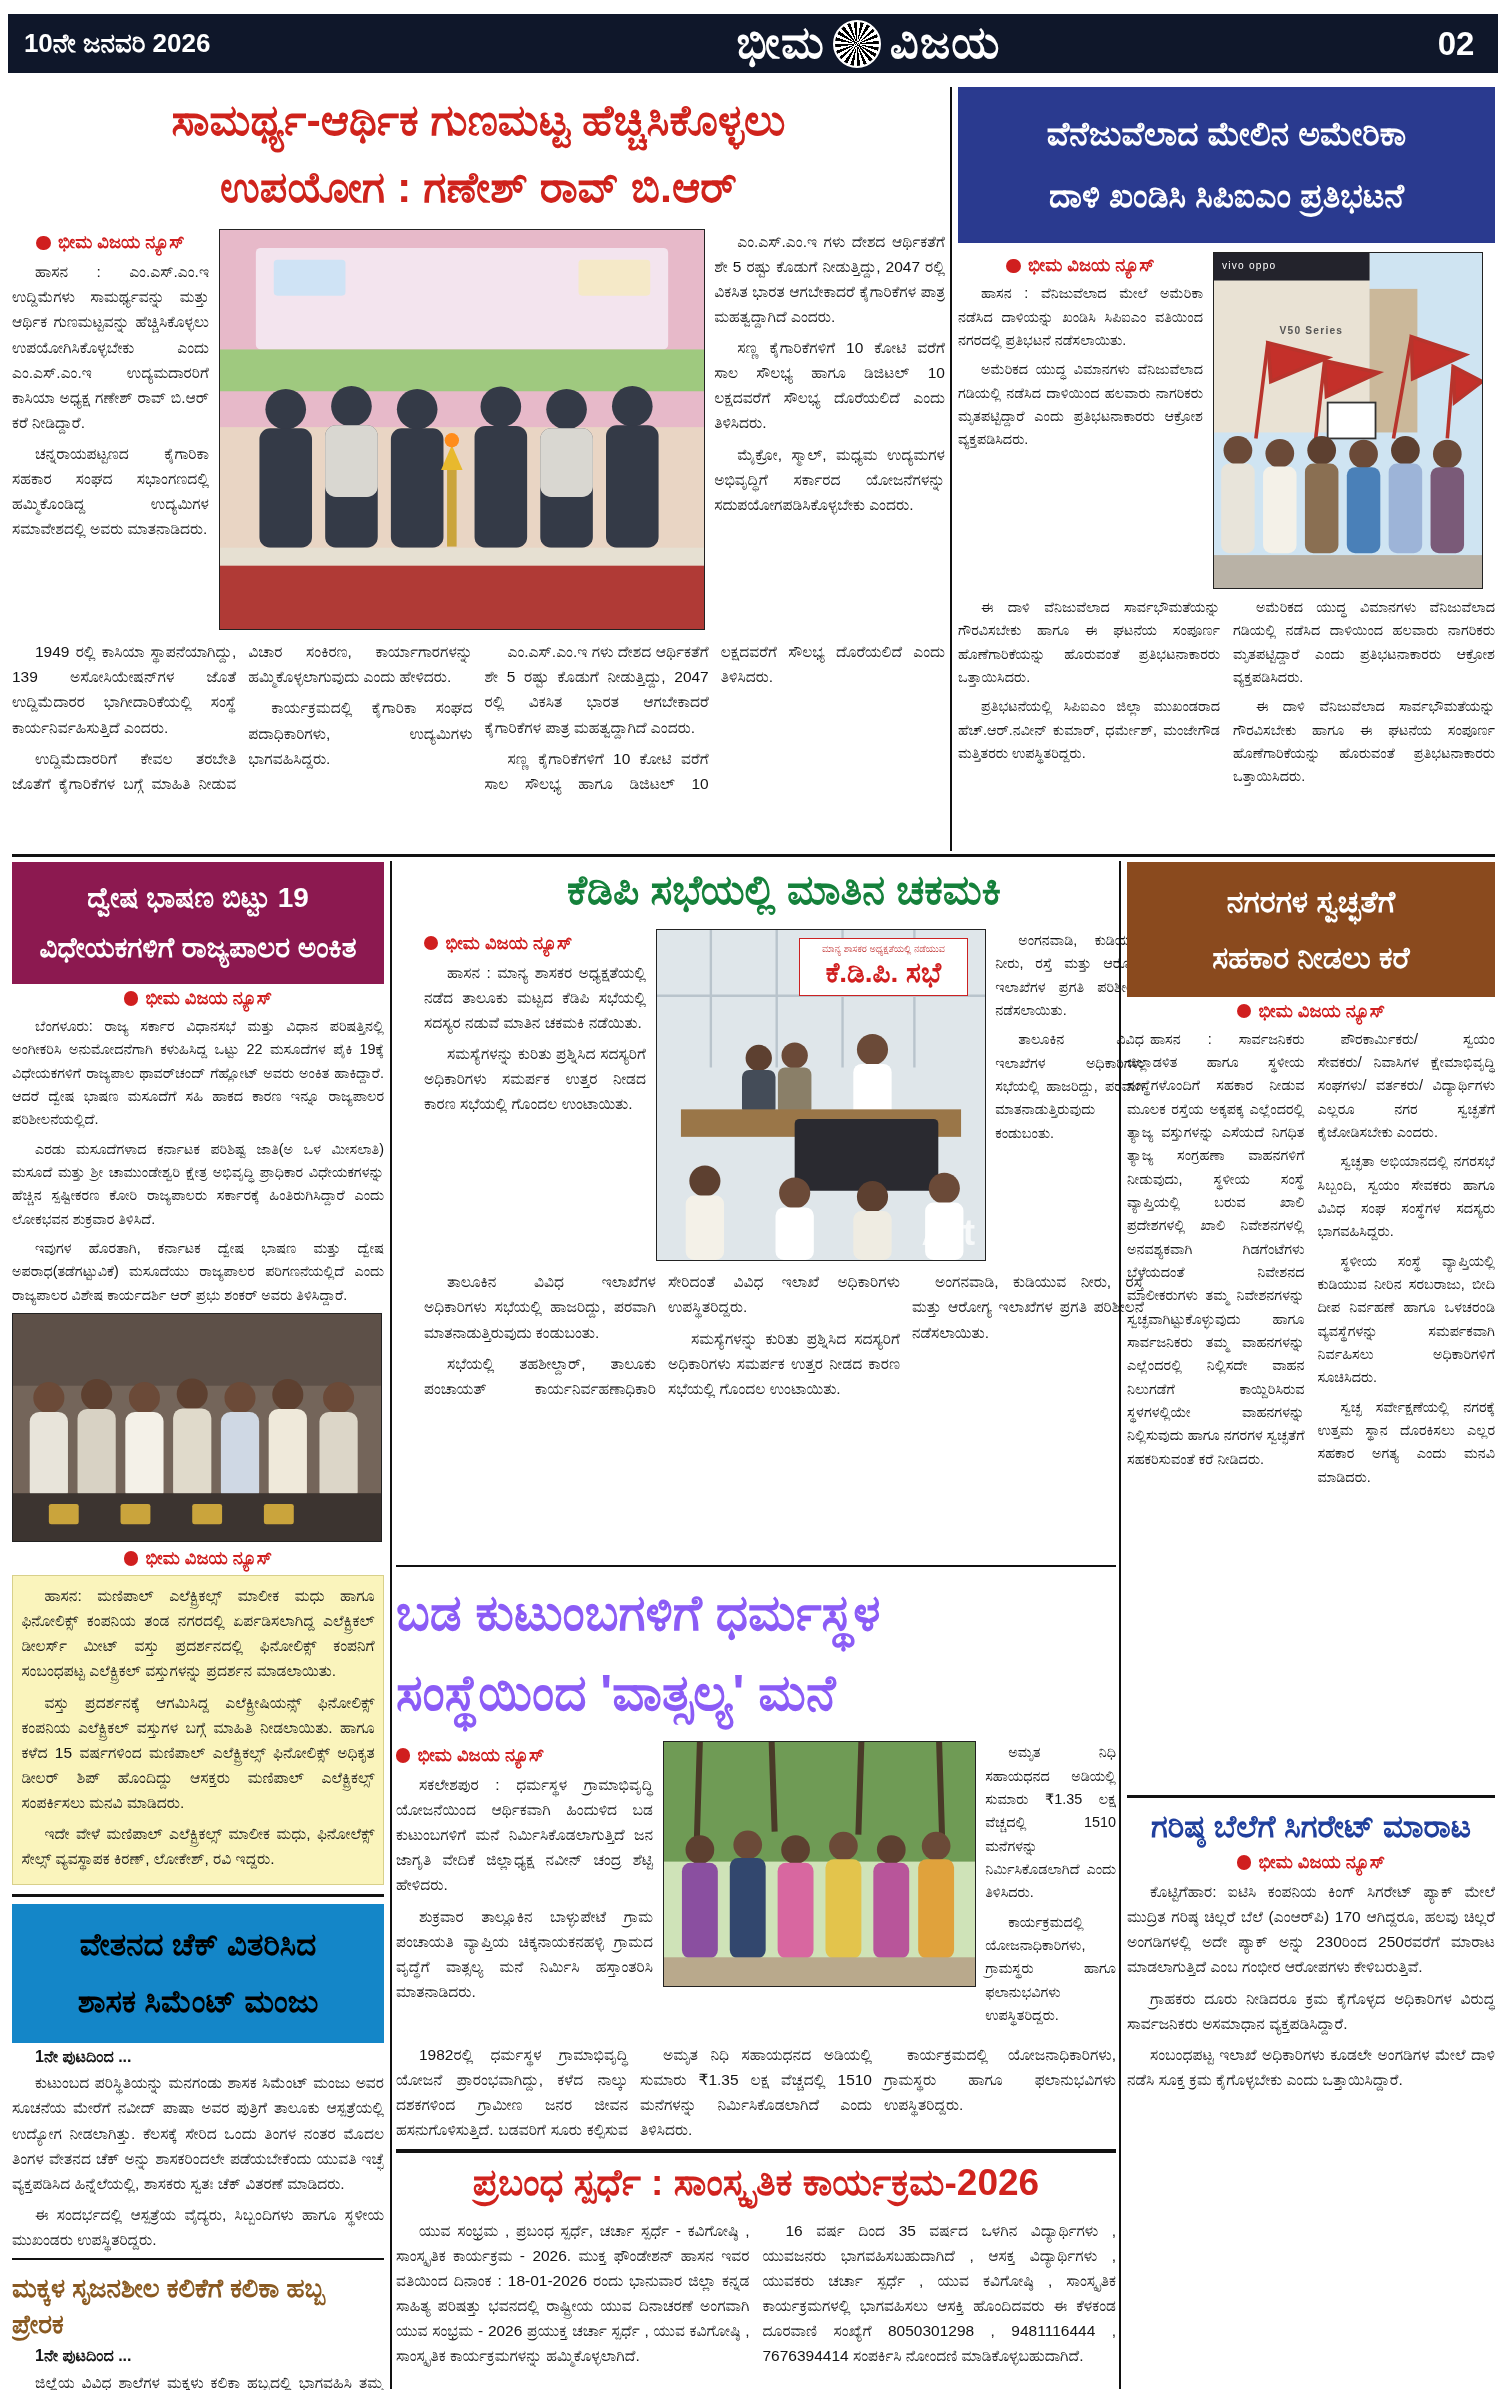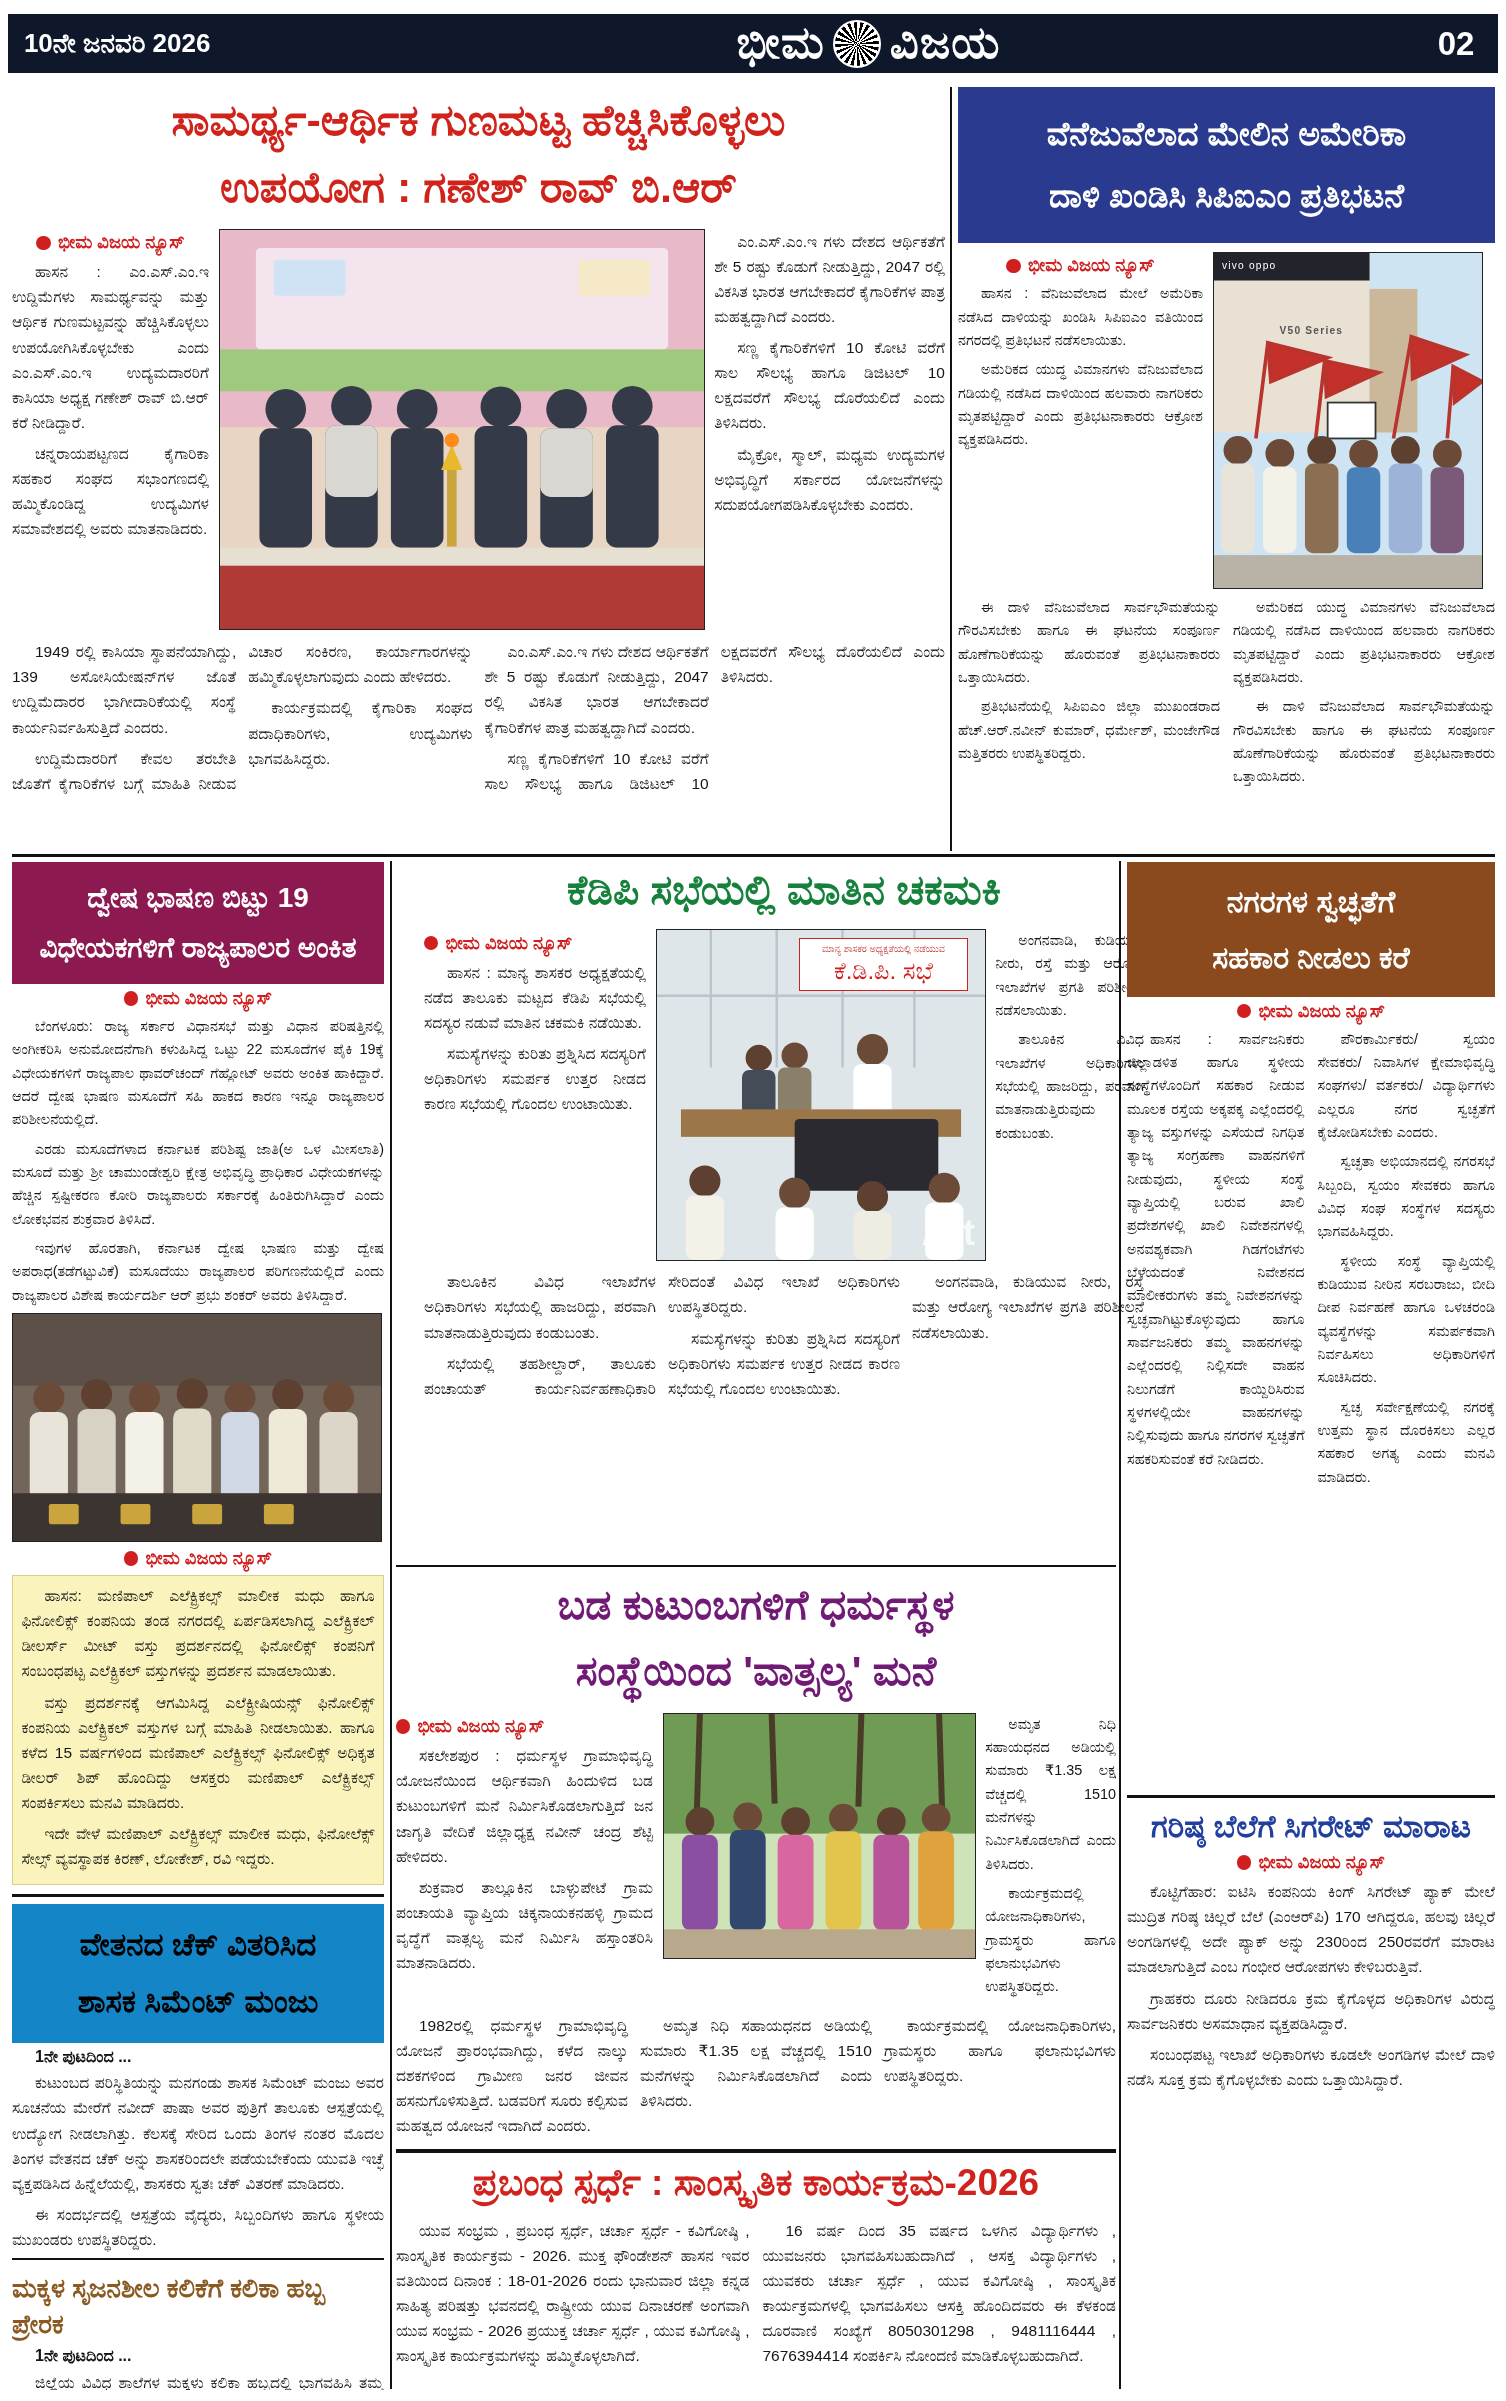--- a/index.html
+++ b/index.html
@@ -24,32 +24,32 @@
   .rule-h{background:#111;}
   .rule-v{background:#111;}
   
   .headA{color:#cf231c;font-size:43px;font-weight:800;text-align:center;line-height:1.55;}
   .headB{background:#2a3a8f;color:#fff;font-size:33px;font-weight:800;text-align:center;line-height:1.9;padding:15.5px 6px;}
   .headC{background:#8c1950;color:#fff;font-size:28px;font-weight:800;text-align:center;line-height:1.8;padding:10.8px 4.8px;}
   .headE{background:#1486c8;color:#000000;font-size:31px;font-weight:800;text-align:center;line-height:1.85;padding:12px 4.8px;}
   .headF{color:#15813b;font-size:41px;font-weight:800;text-align:center;line-height:1.4;}
   .headG{background:#8a4a1e;color:#fff;font-size:30px;font-weight:800;text-align:center;line-height:1.85;padding:12px 4.8px;}
   .headH{color:#21409d;font-size:31px;font-weight:800;text-align:center;line-height:1.4;}
-  .headI{color:#701a75;font-size:41px;font-weight:800;text-align:center;line-height:1.6;}
+  .headI{color:#8b5cf6;font-size:50px;font-weight:800;text-align:left;line-height:1.6;}
   .headJ{color:#d0231e;font-size:37px;font-weight:800;text-align:center;line-height:1.3;}
   .subheadBrown{color:#8a5a22;font-size:26px;font-weight:800;line-height:1.4;border-top:2.4px solid #111;padding-top:9.6px;margin-top:6px;}
   .frompg{font-size:16px;font-weight:bold;margin:4.8px 0;text-indent:23px;}
   .yellowbox{background:#faf4bc;border:1.2px solid #d8d08a;padding:7.2px 8.4px;}
   
   .photo{position:relative;overflow:hidden;border:1.8px solid #222;background:#ccc;}
   .photo svg{position:absolute;inset:0;width:100%;height:100%;}
   .ph-sign{position:absolute;color:#fff;font-size:10.2px;letter-spacing:1.2px;}
   .banner{position:absolute;background:#fff;border:1.8px solid #cc2222;text-align:center;padding:3.6px 6px;}
   .banner .btop{color:#c03030;font-size:9.6px;line-height:1.3;}
-  .banner .bmain{color:#d01f1f;font-size:24px;font-weight:400;line-height:1.3;}
+  .banner .bmain{color:#d01f1f;font-size:28px;font-weight:700;line-height:1.3;}
   .watermark{position:absolute;right:9.6px;bottom:6px;color:rgba(255,255,255,.75);font-size:37px;font-weight:800;}
   .flexrow{display:flex;gap:9.6px;}
 </style>
 </head>
 <body>
 
 <div class="abs masthead">
   <div class="mast-date">10ನೇ ಜನವರಿ 2026</div>
   <div class="mast-center">
     <span class="mast-title">ಭೀಮ</span>

